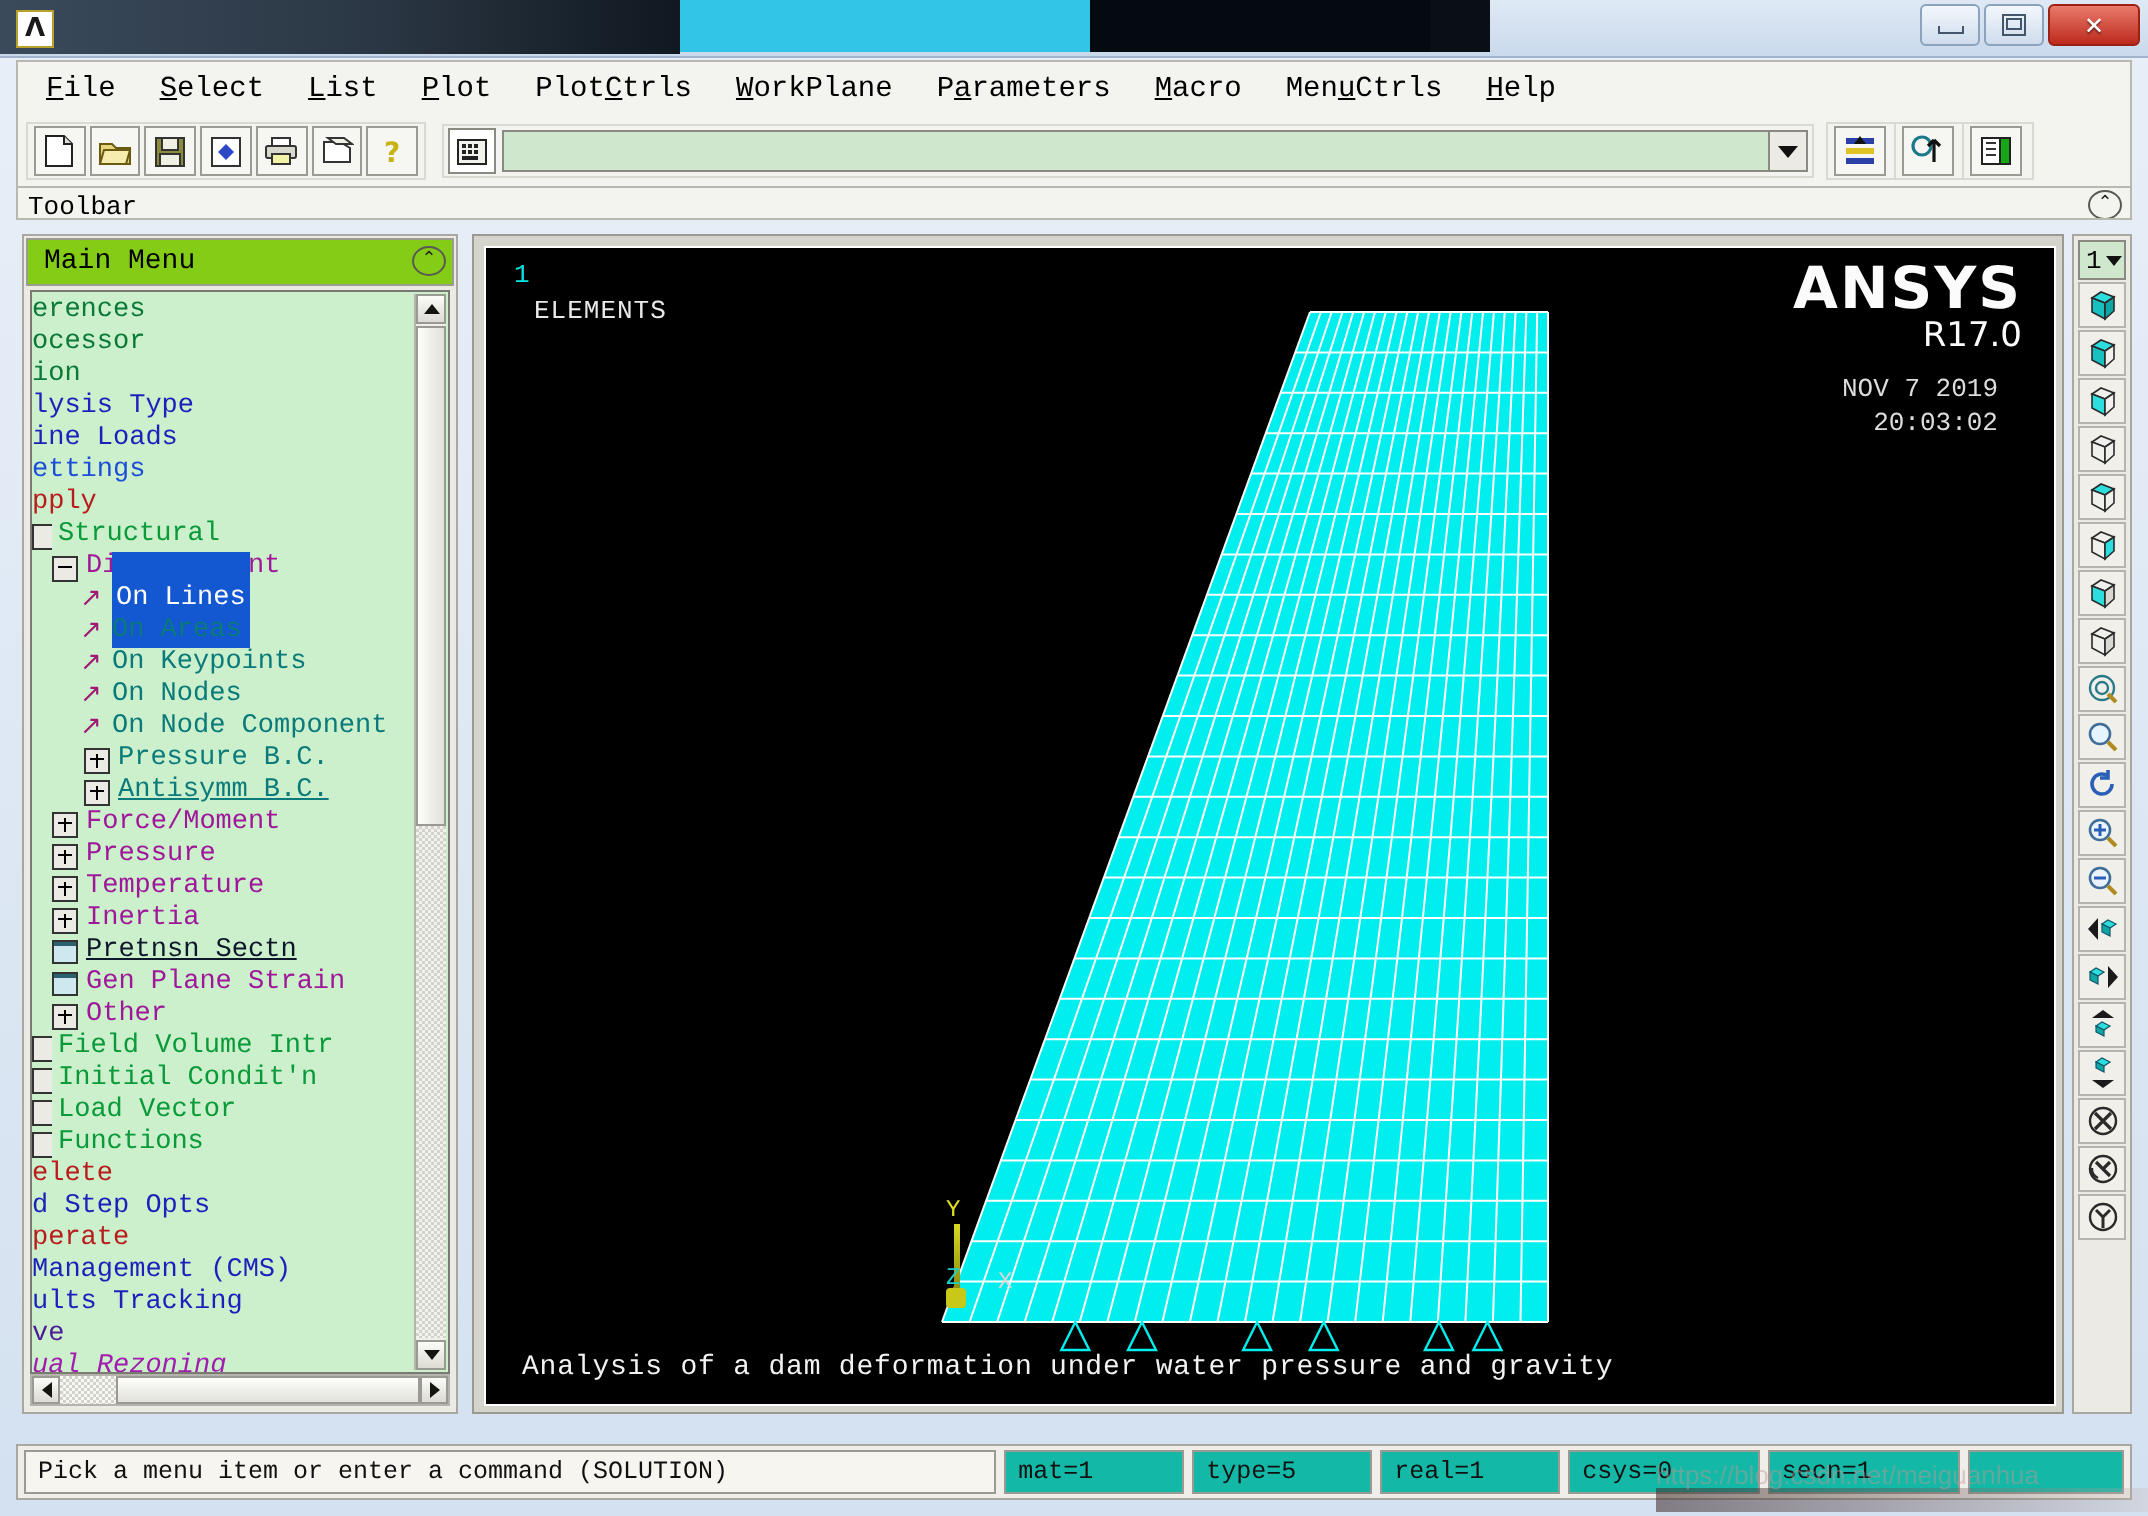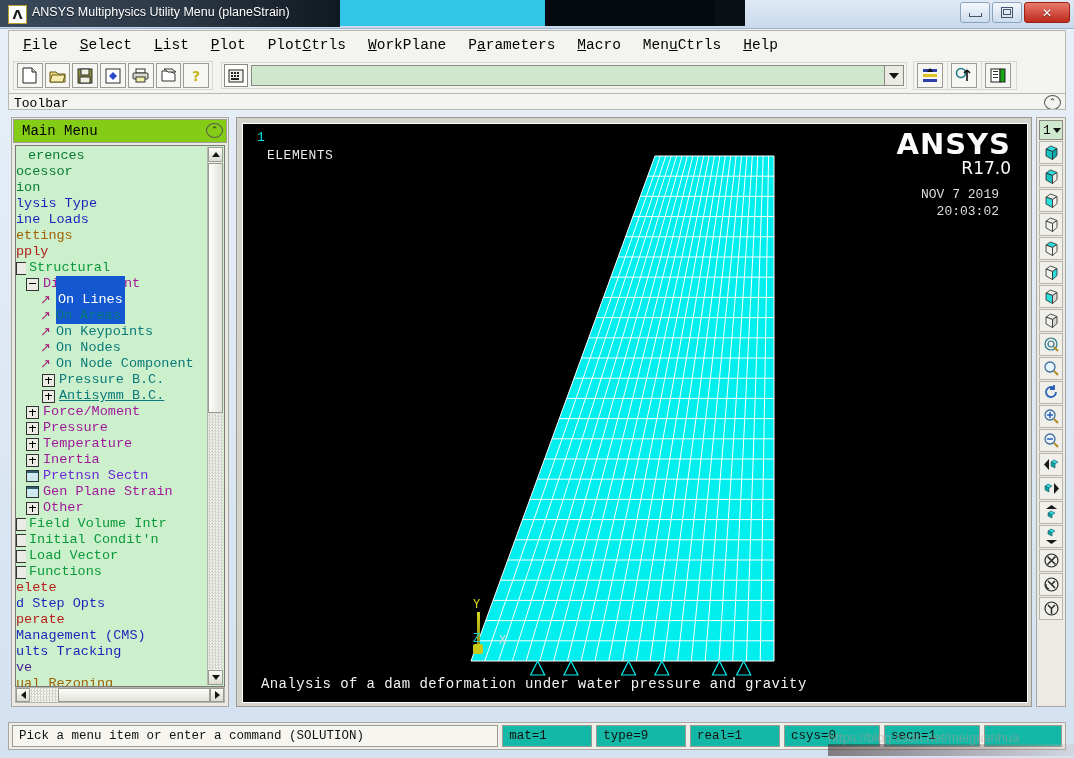--- a/index.html
+++ b/index.html
@@ -363,21 +363,20 @@
 <body>
 
 <div id="app">
 
   <div class="titlebar">
     <div class="tb-band-cyan"></div>
     <div class="tb-band-black"></div>
     <div class="tb-band-black2"></div>
     <div class="tb-left"></div>
     <div class="tb-icon">Λ</div>
-    <div class="tb-title">ANSYS Multiphysics Utility Menu (planeStrain)</div>
     <div class="winbtns">
       <div class="wb">
           <div class="glyph-min"></div>
         </div>
       <div class="wb">
           <div class="glyph-max">
             <i></i>
           </div>
         </div>
       <div class="wb wb-close">✕</div>
@@ -507,36 +506,36 @@
 
   <div class="mainmenu">
     <div class="mm-header">
       <div class="mm-title">Main Menu</div>
       <div class="chev-btn" style="right:3px;top:3px;">⌃</div>
     </div>
 
     <div class="mm-body">
       <div class="tree" id="tree-root">
           <div class="trow ind0">
-            <span class="tlabel" style="color: rgb(10, 122, 54); padding-left: 12px;">erences</span>
+            <span class="tlabel" style="color: rgb(10, 122, 54);">erences</span>
           </div>
           <div class="trow ind0">
             <span class="tlabel" style="color: rgb(10, 122, 54);">ocessor</span>
           </div>
           <div class="trow ind0">
             <span class="tlabel" style="color: rgb(10, 122, 54);">ion</span>
           </div>
           <div class="trow ind0">
             <span class="tlabel" style="color: rgb(31, 31, 187);">lysis Type</span>
           </div>
           <div class="trow ind0">
             <span class="tlabel" style="color: rgb(31, 31, 187);">ine Loads</span>
           </div>
           <div class="trow ind0">
-            <span class="tlabel" style="color: #a16207;">ettings</span>
+            <span class="tlabel" style="color: #1d4ed8;">ettings</span>
           </div>
           <div class="trow ind0">
             <span class="tlabel" style="color: rgb(184, 28, 28);">pply</span>
           </div>
           <div class="trow ind0">
             <span class="halficon"></span>
             <span class="tlabel" style="color: rgb(10, 154, 58);">Structural</span>
           </div>
           <div class="trow ind1">
             <span class="boxicon"></span>
@@ -581,21 +580,21 @@
           <div class="trow ind1">
             <span class="boxicon plus"></span>
             <span class="tlabel" style="color: rgb(160, 24, 154);">Temperature</span>
           </div>
           <div class="trow ind1">
             <span class="boxicon plus"></span>
             <span class="tlabel" style="color: rgb(160, 24, 154);">Inertia</span>
           </div>
           <div class="trow ind1">
             <span class="dlgicon"></span>
-            <span class="tlabel" style="color: #6d28d9;">Pretnsn Sectn</span>
+            <span class="tlabel" style="color: #0f172a; text-decoration: underline;">Pretnsn Sectn</span>
           </div>
           <div class="trow ind1">
             <span class="dlgicon"></span>
             <span class="tlabel" style="color: rgb(160, 24, 154);">Gen Plane Strain</span>
           </div>
           <div class="trow ind1">
             <span class="boxicon plus"></span>
             <span class="tlabel" style="color: rgb(160, 24, 154);">Other</span>
           </div>
           <div class="trow ind0">
@@ -626,21 +625,21 @@
           <div class="trow ind0">
             <span class="tlabel" style="color: rgb(31, 31, 187);">Management (CMS)</span>
           </div>
           <div class="trow ind0">
             <span class="tlabel" style="color: rgb(31, 31, 187);">ults Tracking</span>
           </div>
           <div class="trow ind0">
             <span class="tlabel" style="color: #4c1d95; font-family: Liberation Mono, monospace;">ve</span>
           </div>
           <div class="trow ind0">
-            <span class="tlabel" style="color: #a16207;">ual Rezoning</span>
+            <span class="tlabel" style="color: #a21caf; font-style: italic;">ual Rezoning</span>
           </div>
         </div>
       <div class="mm-vsb">
         <div class="sb-arrow">
             <div class="tri-up-s"></div>
           </div>
         <div class="sb-thumb"></div>
         <div class="sb-track-dots"></div>
         <div class="sb-arrow bot">
             <div class="tri-down-s"></div>
@@ -891,21 +890,21 @@
             <circle cx="8.5" cy="8.5" r="6.5" fill="none" stroke="#2a2a2a" stroke-width="1.2"></circle>
             <path d="M8.5 8.5V14M8.5 8.5L5 5M8.5 8.5L12 5" stroke="#2a2a2a" stroke-width="1.5"></path>
           </svg>
         </div>
       </div>
   </div>
 
   <div class="statusbar">
     <div class="st-main">Pick a menu item or enter a command (SOLUTION)</div>
     <div class="st-cell">mat=1</div>
-    <div class="st-cell">type=9</div>
+    <div class="st-cell">type=5</div>
     <div class="st-cell">real=1</div>
     <div class="st-cell wide">csys=0</div>
     <div class="st-cell wide">secn=1</div>
     <div class="st-cell last"></div>
   </div>
 
   <div class="botshadow"></div>
   <div class="watermark">https://blog.csdn.net/meiguanhua</div>
 
 </div>

